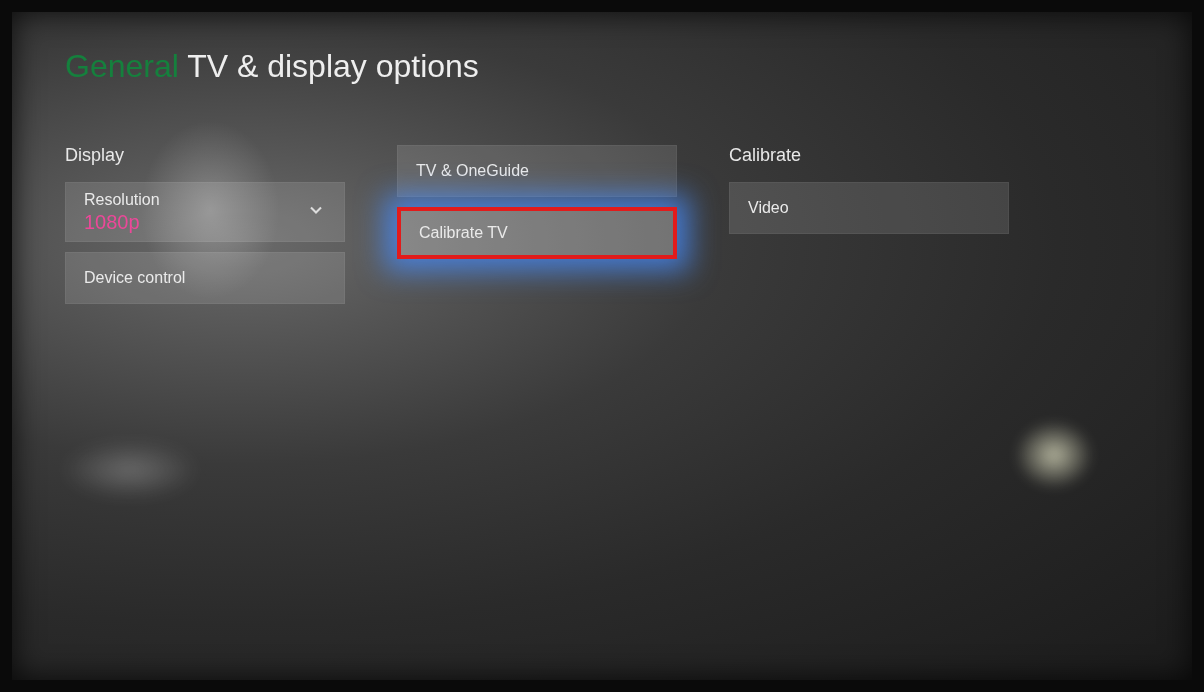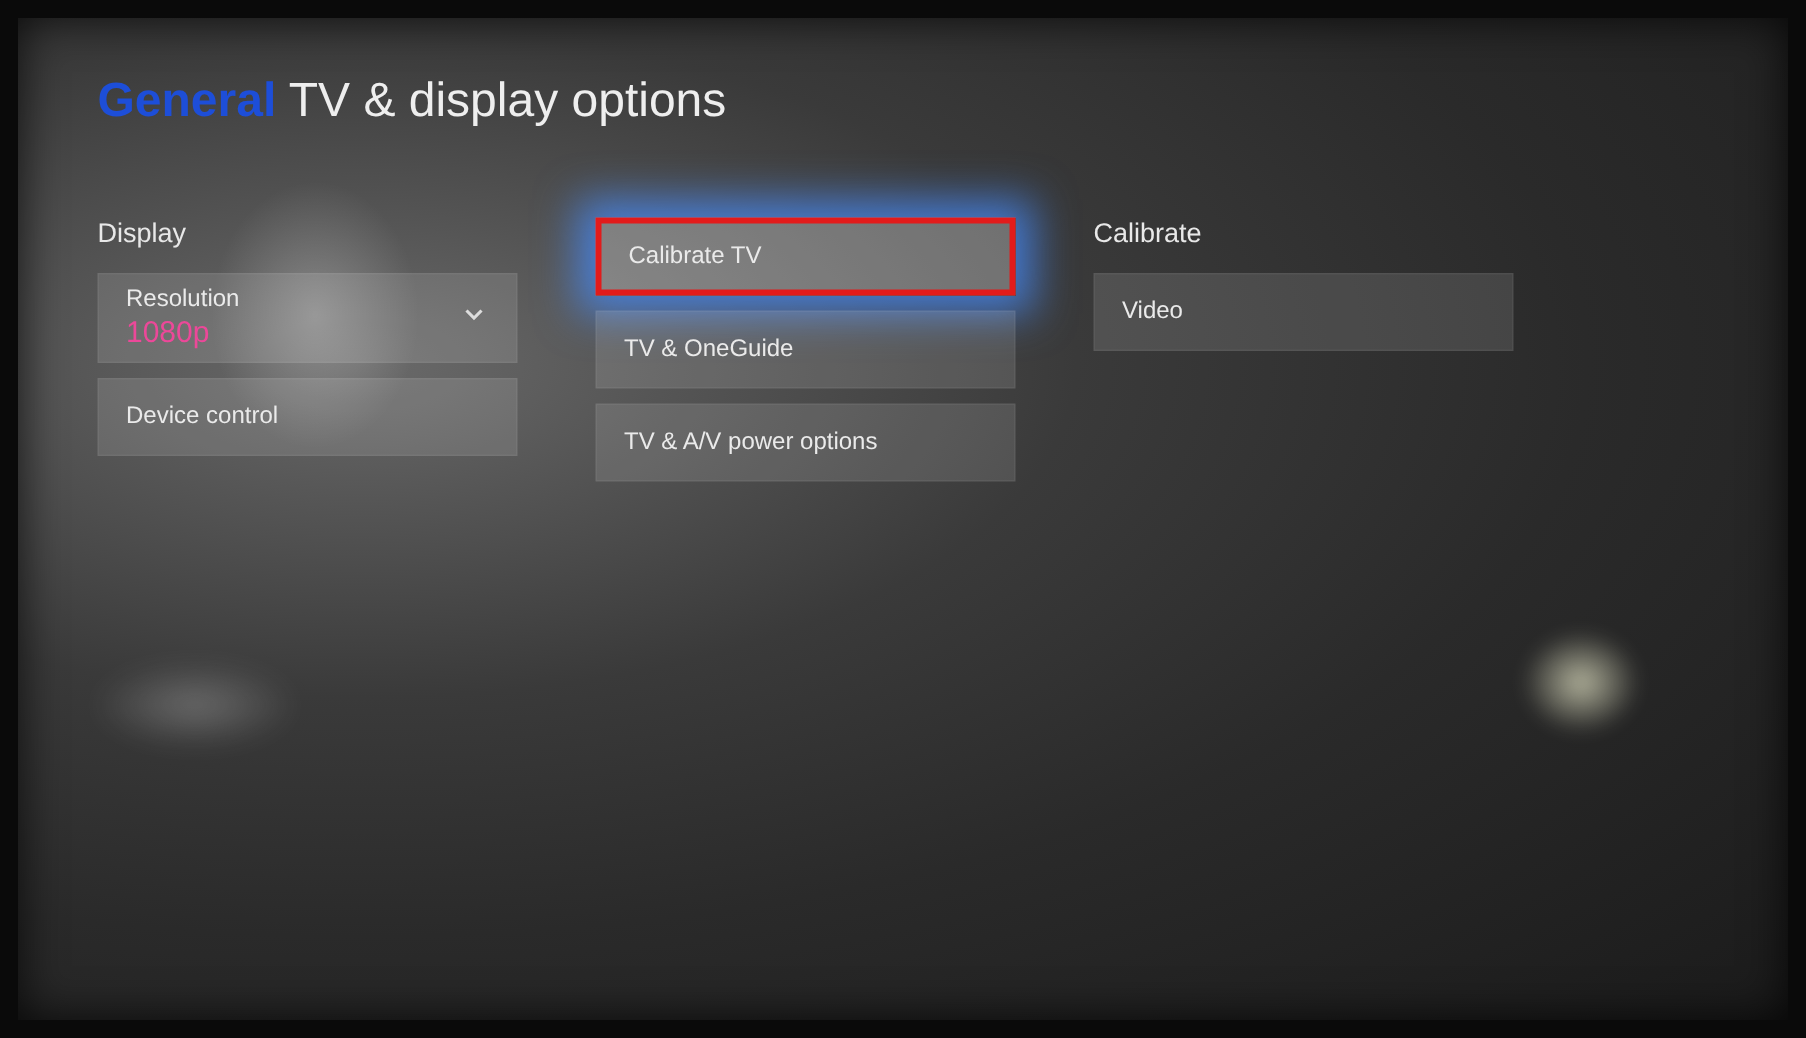--- a/index.html
+++ b/index.html
@@ -56,22 +56,22 @@
       filter: blur(8px);
     }
     
     .page-title {
       font-size: 32px;
       font-weight: 300;
       margin-bottom: 60px;
       color: #eee;
     }
     .page-title .bold {
-      font-weight: 700;
-      color: #1d4ed8;
+      font-weight: 400;
+      color: #15803d;
     }
     
     .columns {
       display: flex;
       gap: 52px;
     }
     
     .column {
       width: 280px;
     }
@@ -165,31 +165,28 @@
         </span>
       </div>
 
       <div class="option-item">
         <span>Device control</span>
       </div>
     </div>
 
     <div class="column">
 
+      <div class="option-item">
+        <span>TV &amp; OneGuide</span>
+      </div>
+
       <div class="option-item selected">
         <span>Calibrate TV</span>
       </div>
 
-      <div class="option-item">
-        <span>TV &amp; OneGuide</span>
-      </div>
-
-      <div class="option-item">
-        <span>TV &amp; A/V power options</span>
-      </div>
     </div>
 
     <div class="column">
       <div class="column-header">Calibrate</div>
 
 
 
       <div class="option-item">
         <span>Video</span>
       </div>

